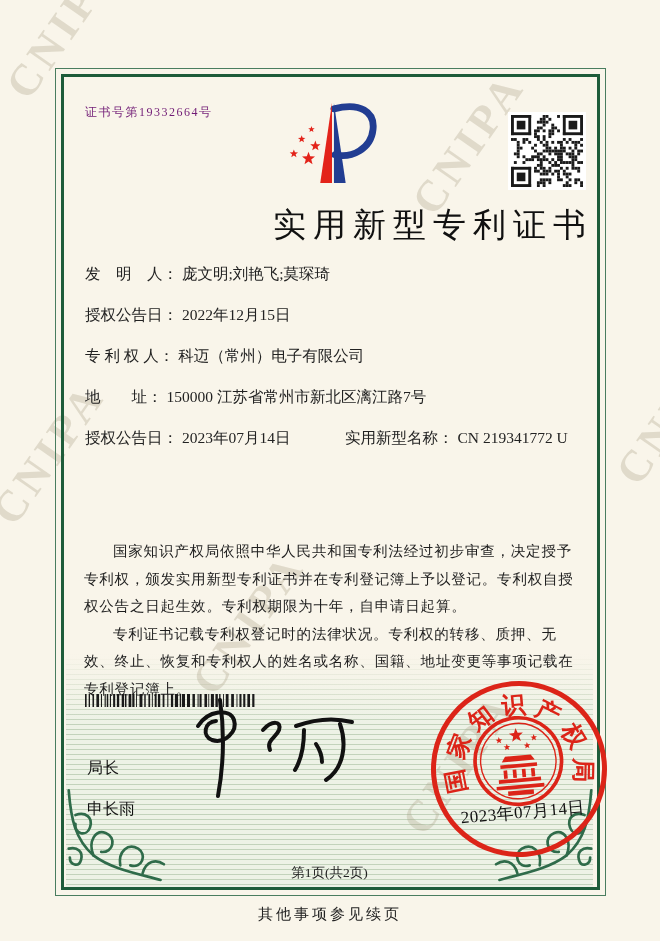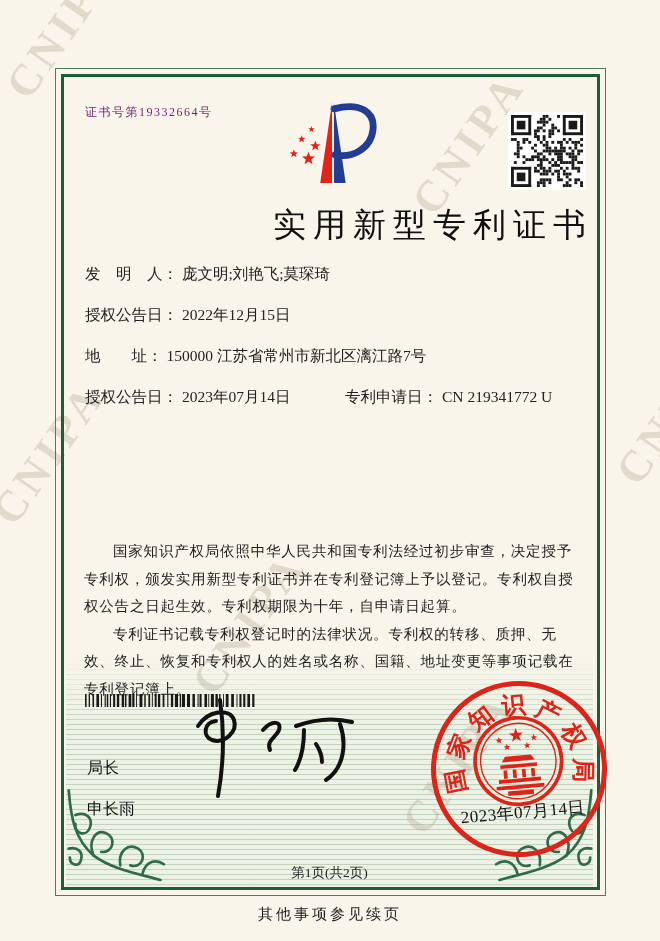--- a/index.html
+++ b/index.html
@@ -331,29 +331,33 @@
   <div class="fields">
     <div class="frow">
       <span class="flabel">发　明　人：</span>
       <span class="fvalue">庞文明;刘艳飞;莫琛琦</span>
     </div>
     <div class="frow">
       <span class="flabel">授权公告日：</span>
       <span class="fvalue">2022年12月15日</span>
     </div>
     <div class="frow">
+      <span class="flabel">专 利 权 人：</span>
+      <span class="fvalue">科迈（常州）电子有限公司</span>
+    </div>
+    <div class="frow">
       <span class="flabel">地　　址：</span>
       <span class="fvalue">150000 江苏省常州市新北区漓江路7号</span>
     </div>
     <div class="frow grantrow">
       <span class="pair-left">
         <span class="flabel">授权公告日：</span>
         <span class="fvalue">2023年07月14日</span>
       </span>
-      <span class="flabel">专利申请日：</span>
+      <span class="flabel">实用新型名称：</span>
       <span class="fvalue">CN 219341772 U</span>
     </div>
   </div>
 
   <div class="notice">
     <p>国家知识产权局依照中华人民共和国专利法经过初步审查，决定授予专利权，颁发实用新型专利证书并在专利登记簿上予以登记。专利权自授权公告之日起生效。专利权期限为十年，自申请日起算。</p>
     <p>专利证书记载专利权登记时的法律状况。专利权的转移、质押、无效、终止、恢复和专利权人的姓名或名称、国籍、地址变更等事项记载在专利登记簿上。</p>
   </div>
 
   <svg class="barcode" id="barcode-svg" viewBox="0 0 172 13" preserveAspectRatio="none">

